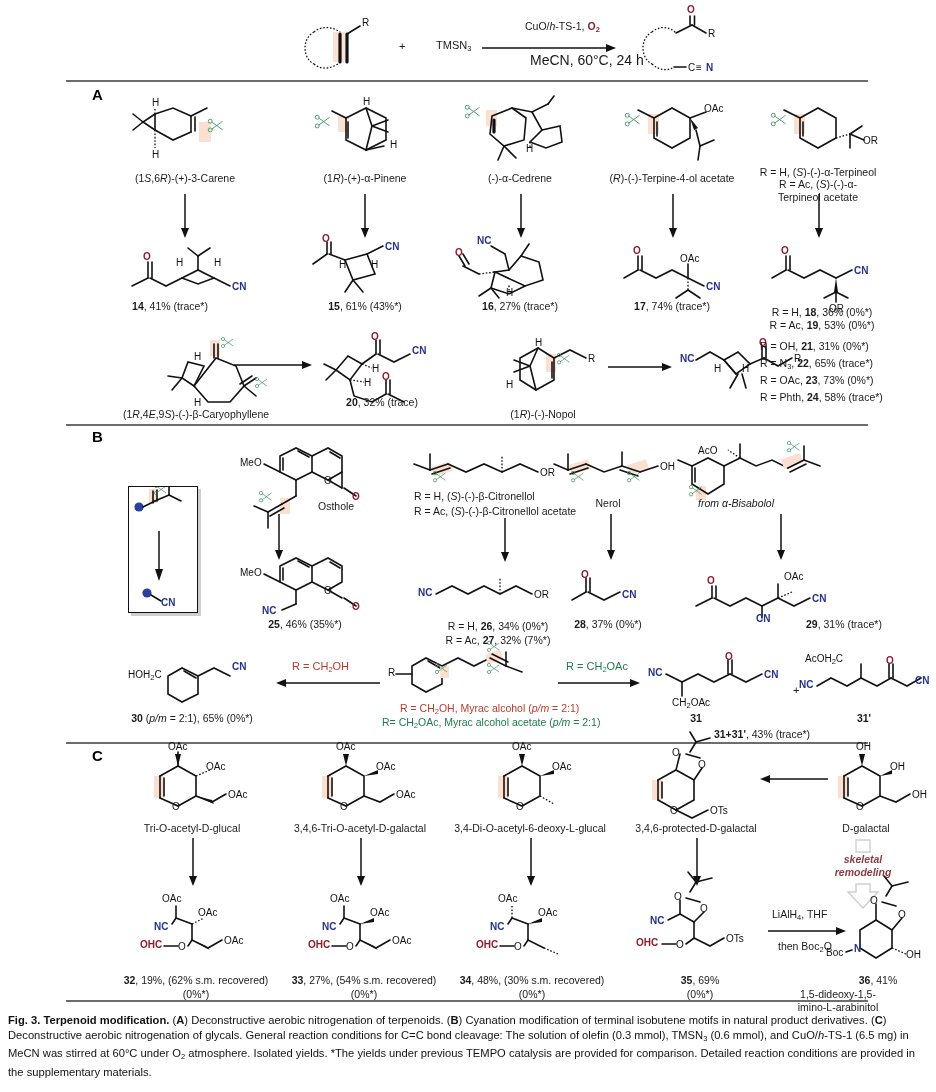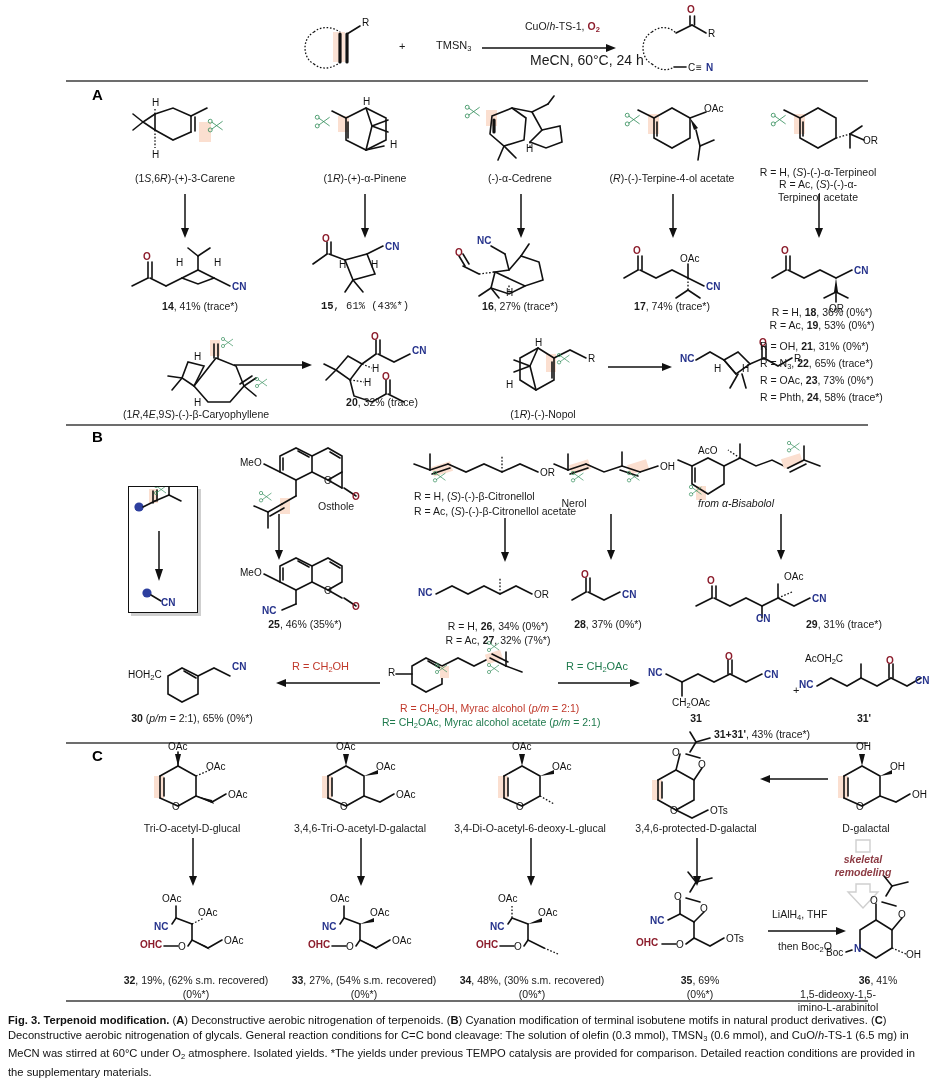--- a/index.html
+++ b/index.html
@@ -270,39 +270,39 @@
       <path class="bond" d="M60 32 L76 38 L92 32"></path>
       <path class="bond" d="M92 32 L108 40"></path>
       <text class="atom n" x="110" y="44">CN</text>
       <text class="atom" x="54" y="20">H</text>
         <text class="atom" x="92" y="20">H</text>
       <g class="scissors" transform="translate(60,0) scale(.5)" style="opacity:0">
           <circle cx="2" cy="16" r="3.2"></circle>
         </g>
     </svg>
   </div>
-  <div class="lbl c abs" style="left:200px;top:300px;text-align:center;"><b>14</b>, 41% (trace*)</div>
+  <div class="lbl c abs" style="left:170px;top:300px;text-align:center;"><b>14</b>, 41% (trace*)</div>
 
   <div class="struct" style="left:305px;top:240px;">
     <svg width="120" height="56" viewBox="0 0 120 56">
       <path class="bond" d="M8 24 L22 14"></path>
       <path class="bond" d="M22 14 L22 2"></path>
         <path class="bond" d="M26 14 L26 2"></path>
       <text class="atom o" x="17" y="2">O</text>
       <path class="bond" d="M24 14 L40 20"></path>
       <path class="bond" d="M40 20 L62 14 L70 34 L48 40 Z"></path>
       <path class="bond" d="M48 40 L40 52"></path>
         <path class="bond" d="M48 40 L58 52"></path>
       <path class="bond" d="M62 14 L78 6"></path>
       <text class="atom n" x="80" y="10">CN</text>
       <text class="atom" x="34" y="28">H</text>
         <text class="atom" x="66" y="28">H</text>
     </svg>
   </div>
-  <div class="lbl c abs" style="left:365px;top:300px;font-family:Liberation Mono, monospace;"><b>15</b>, 61% (43%*)</div>
+  <div class="lbl c abs" style="left:365px;top:300px;"><b>15</b>, 61% (43%*)</div>
 
   <div class="struct" style="left:455px;top:236px;">
     <svg width="120" height="62" viewBox="0 0 120 62">
       <text class="atom n" x="22" y="8">NC</text>
       <path class="bond" d="M36 10 L50 18"></path>
       <path class="bond" d="M50 18 L54 34"></path>
       <path class="bond" d="M8 30 L24 38"></path>
       <path class="bond" d="M10 30 L4 20"></path>
         <path class="bond" d="M14 28 L8 18"></path>
       <text class="atom o" x="0" y="20">O</text>
@@ -562,21 +562,21 @@
           <circle cx="2" cy="2" r="3.2"></circle>
         <path d="M4 15 L22 2 M4 3 L22 16"></path>
       </g>
       <g class="scissors" transform="translate(76,22) scale(.52)">
         <circle cx="2" cy="16" r="3.2"></circle>
           <circle cx="2" cy="2" r="3.2"></circle>
         <path d="M4 15 L22 2 M4 3 L22 16"></path>
       </g>
     </svg>
   </div>
-  <div class="lbl c abs" style="left:574px;top:497px;">Nerol</div>
+  <div class="lbl c abs" style="left:608px;top:497px;">Nerol</div>
 
   <div class="struct" style="left:676px;top:442px;">
     <svg width="180" height="62" viewBox="0 0 180 62">
       <text class="atom" x="22" y="12">AcO</text>
       <rect x="20" y="44" width="10" height="14" fill="#fbdfd0"></rect>
       <path class="bond" d="M16 24 L16 42 L32 52 L48 42 L48 24 L32 16 Z"></path>
       <path class="bond" d="M19 26 L19 40"></path>
       <path class="bond" d="M16 24 L2 18"></path>
       <path class="bond" d="M48 24 L64 16"></path>
       <path class="dash" d="M64 16 L52 8"></path>

